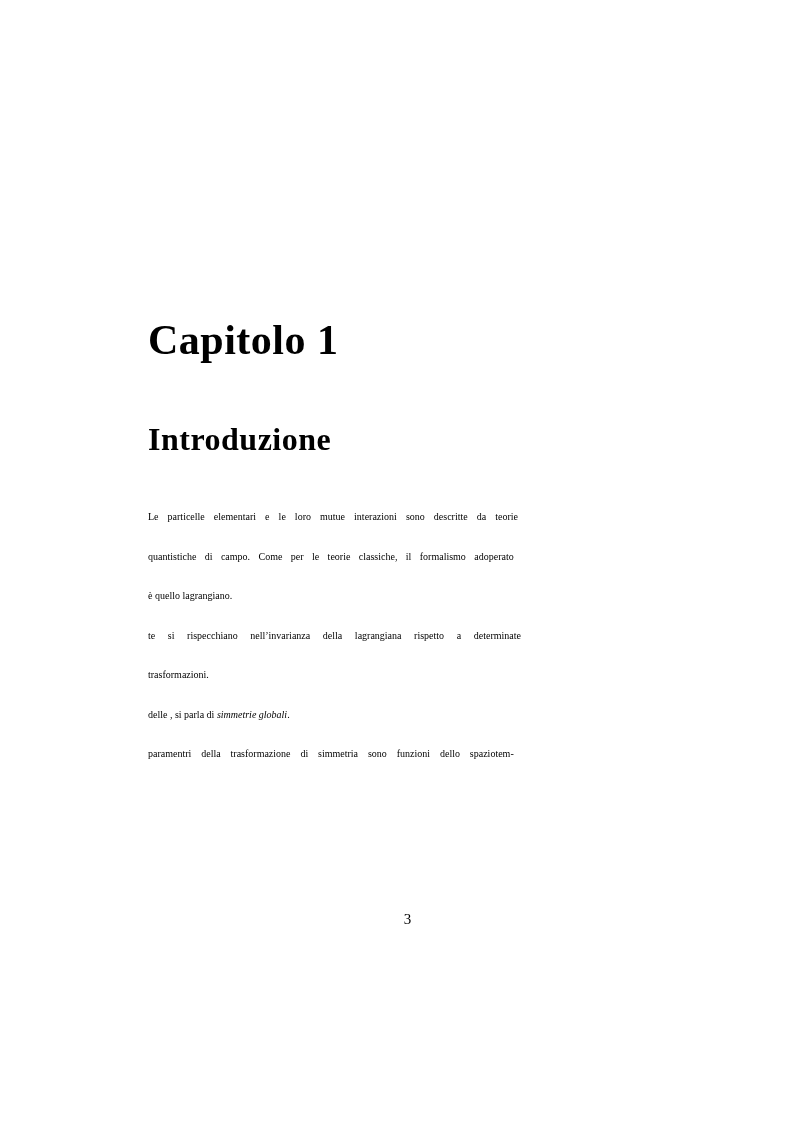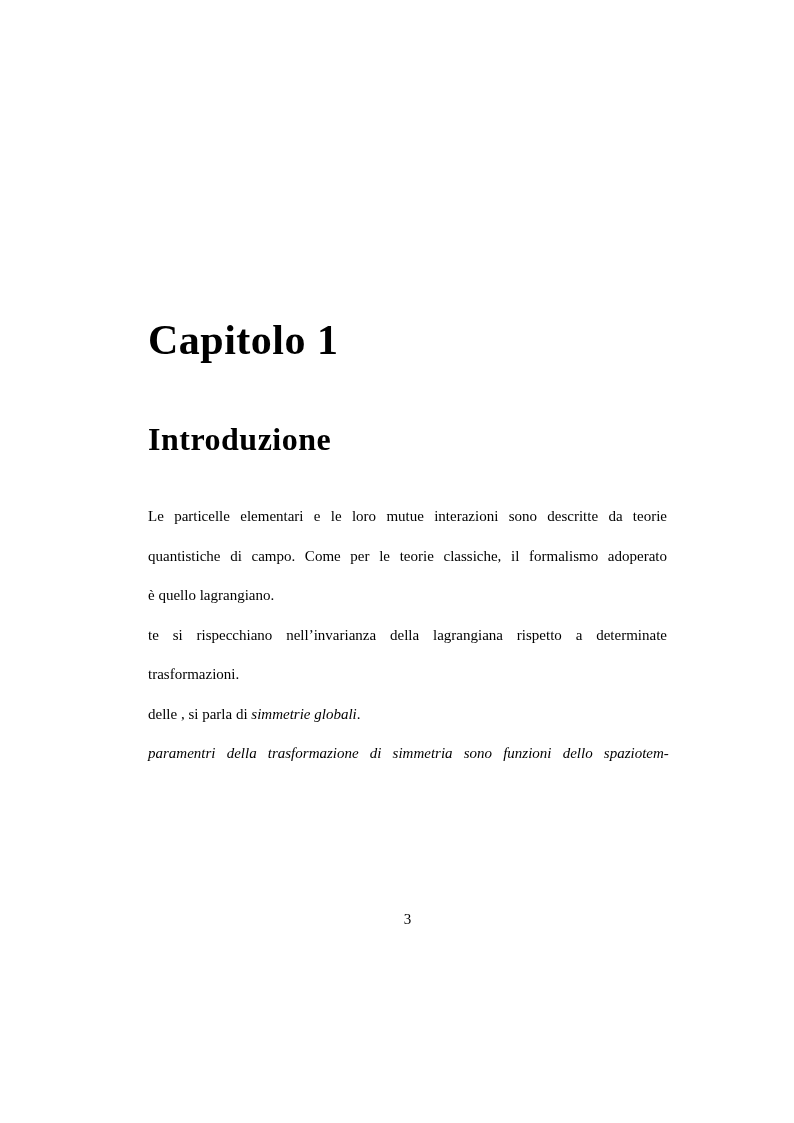--- a/index.html
+++ b/index.html
@@ -33,21 +33,21 @@
     font-weight: bold;
     line-height: 1;
     letter-spacing: 0.5px;
     white-space: pre;
   }
   .body-lines {
     position: absolute;
     left: 148px;
     top: 497px;
     width: 519px;
-    font-size: 15px;
+    font-size: 10px;
   }
   .line {
     height: 39.5px;
     line-height: 39.5px;
     white-space: pre;
     overflow: visible;
   }
   .line.indent {
     padding-left: 25px;
   }
@@ -77,16 +77,16 @@
 
 <h2 class="chapter-title">Introduzione</h2>
 
 <main class="body-lines">
     <div class="line"><span class="line-text" style="word-spacing: 6.5554px;"><span>Le particelle elementari e le loro mutue interazioni sono descritte da teorie</span></span></div>
     <div class="line"><span class="line-text" style="word-spacing: 5.91406px;"><span>quantistiche di campo. Come per le teorie classiche, il formalismo adoperato</span></span></div>
     <div class="line"><span class="line-text"><span>è quello lagrangiano.</span></span></div>
     <div class="line"><span class="line-text" style="word-spacing: 10.1074px;"><span>te si rispecchiano nell’invarianza della lagrangiana rispetto a determinate</span></span></div>
     <div class="line"><span class="line-text"><span>trasformazioni.</span></span></div>
     <div class="line"><span class="line-text"><span>delle , si parla di </span><em>simmetrie globali</em><span>.</span></span></div>
-    <div class="line"><span class="line-text" style="word-spacing: 7.39258px; font-style: italic;"><span>paramentri della trasformazione di simmetria sono funzioni dello spaziotem-</span></span></div>
+    <div class="line"><span class="line-text" style="word-spacing: 7.39258px;"><span>paramentri della trasformazione di simmetria sono funzioni dello spaziotem-</span></span></div>
   </main>
 
 <div class="page-number">3</div>
 
 </body></html>

